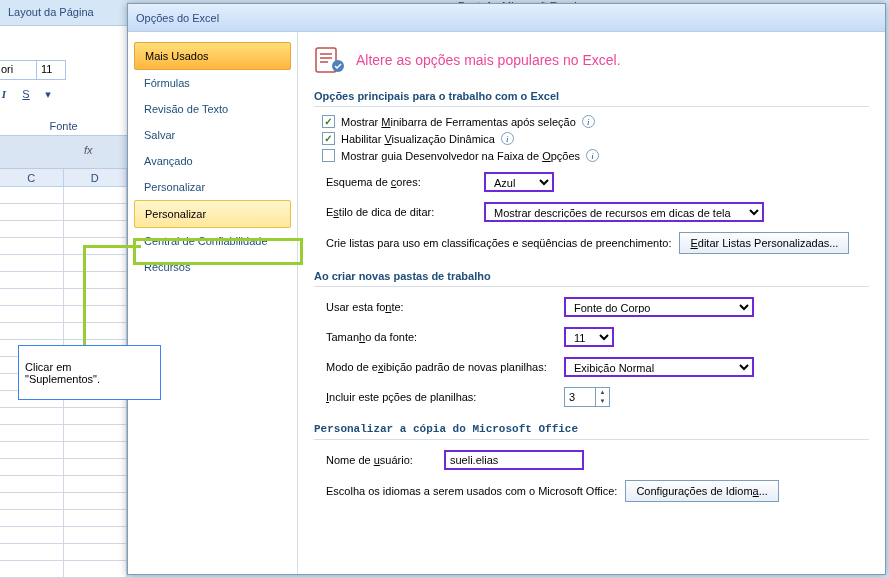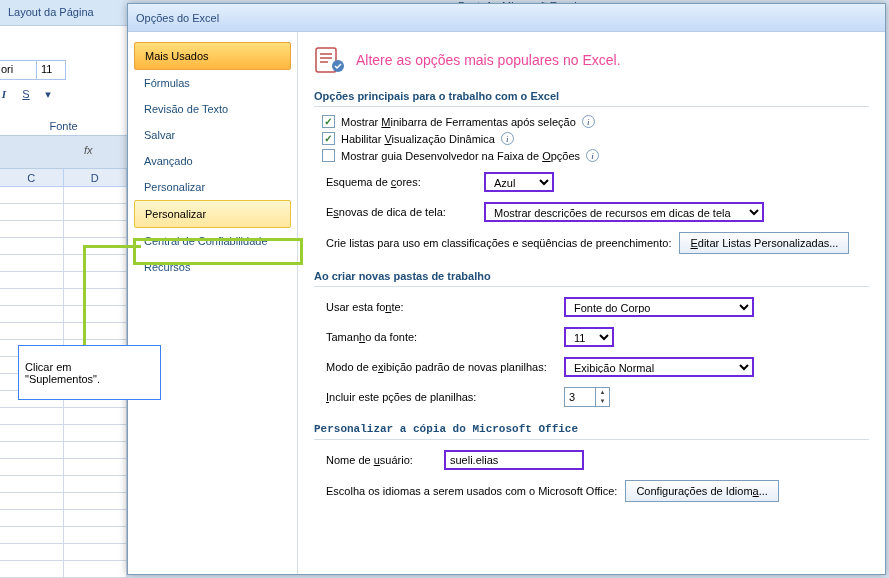--- a/index.html
+++ b/index.html
@@ -233,21 +233,21 @@
         <span class="checkbox"></span>
         <span><span>Mostrar guia Desenvolvedor na Faixa de </span><u class="acc">O</u><span>pções</span></span>
         <span class="info-icon">i</span>
       </div>
 
       <div class="form-row">
         <label><span>Esquema de </span><u class="acc">c</u><span>ores:</span></label>
         <select style="width:70px;"><option>Azul</option></select>
       </div>
       <div class="form-row">
-        <label><span>E</span><u class="acc">s</u><span>novas de dica de tela:</span></label>
+        <label><span>E</span><u class="acc">s</u><span>tilo de dica de ditar:</span></label>
         <select style="width:280px;"><option>Mostrar descrições de recursos em dicas de tela</option></select>
       </div>
       <div class="form-row">
         <span>Crie listas para uso em classificações e seqüências de preenchimento:</span>
         <button class="btn"><span></span><u class="acc">E</u><span>ditar Listas Personalizadas...</span></button>
       </div>
 
       <div class="section-title" style="margin-top:12px;">Ao criar novas pastas de trabalho</div>
 
       <div class="form-row tight">

